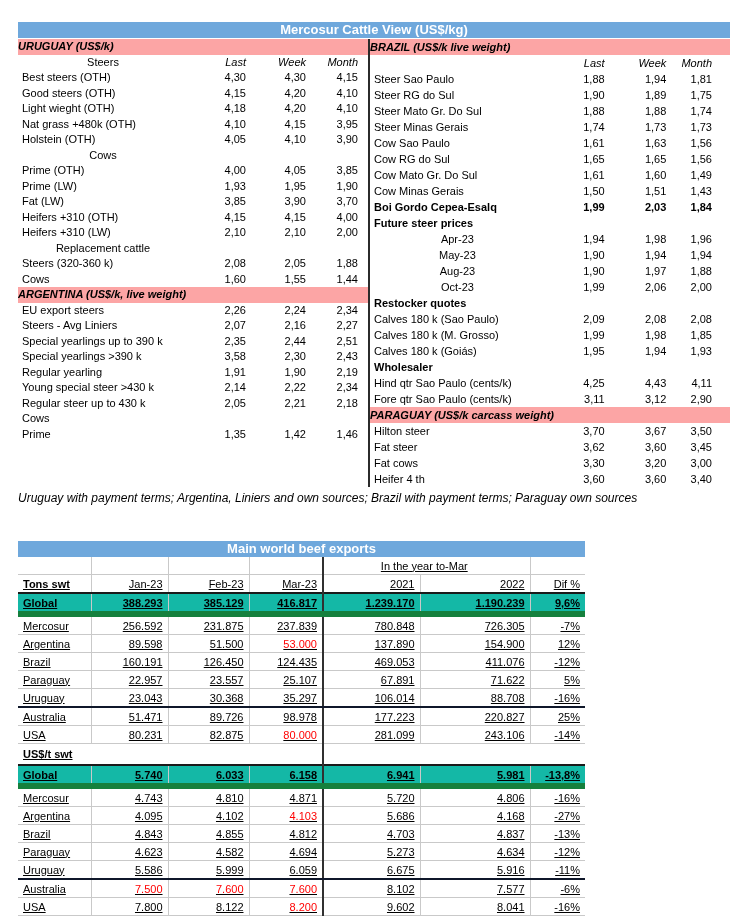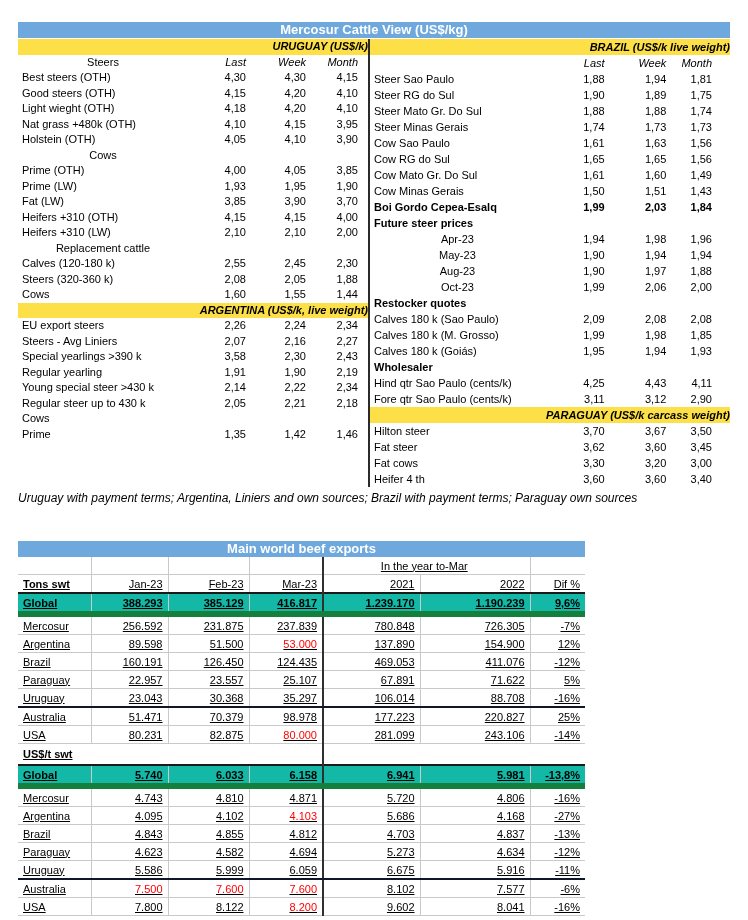--- a/index.html
+++ b/index.html
@@ -24,22 +24,22 @@
   .ctab td{
     height:15.5px;padding:0;font-size:11px;line-height:13px;
     white-space:nowrap;overflow:hidden;vertical-align:middle;
   }
   .ctab.rt td{height:16px;}
   .ctab td.lab{text-align:left;padding-left:4px;}
   .ctab td.num{text-align:right;padding-right:5px;}
   .ctab td.m{padding-right:10px;}
   .ctab.rt td.m{padding-right:18px;}
   .band{
-    background:#fde047;font-weight:bold;font-style:italic;
-    text-align:right;padding-left:0 !important;
+    background:#fca5a5;font-weight:bold;font-style:italic;
+    text-align:left;padding-left:0 !important;
   }
   .ital{font-style:italic;}
   .bold{font-weight:bold;}
   .cen{text-align:center !important;padding-left:0 !important;}
   .footnote{font-style:italic;font-size:12px;margin-top:4px;color:#000;}
   
   .exports{width:567px;margin-top:36px;}
   .xtab{width:100%;margin-top:0;text-decoration:underline;}
   .xtab td{
     height:17px;padding:0 5px;font-size:11px;line-height:14px;white-space:nowrap;
@@ -151,26 +151,20 @@
                 <td class="num">2,10</td>
                 <td class="num m">2,00</td>
               </tr>
               <tr>
                 <td class="lab cen">Replacement cattle</td>
                 <td class="num"></td>
                 <td class="num"></td>
                 <td class="num m"></td>
               </tr>
               <tr>
-                <td class="lab">Calves (120-180 k)</td>
-                <td class="num">2,55</td>
-                <td class="num">2,45</td>
-                <td class="num m">2,30</td>
-              </tr>
-              <tr>
                 <td class="lab">Steers (320-360 k)</td>
                 <td class="num">2,08</td>
                 <td class="num">2,05</td>
                 <td class="num m">1,88</td>
               </tr>
               <tr>
                 <td class="lab">Cows</td>
                 <td class="num">1,60</td>
                 <td class="num">1,55</td>
                 <td class="num m">1,44</td>
@@ -182,20 +176,26 @@
                 <td class="lab">EU export steers</td>
                 <td class="num">2,26</td>
                 <td class="num">2,24</td>
                 <td class="num m">2,34</td>
               </tr>
               <tr>
                 <td class="lab">Steers - Avg Liniers</td>
                 <td class="num">2,07</td>
                 <td class="num">2,16</td>
                 <td class="num m">2,27</td>
+              </tr>
+              <tr>
+                <td class="lab">Special yearlings up to 390 k</td>
+                <td class="num">2,35</td>
+                <td class="num">2,44</td>
+                <td class="num m">2,51</td>
               </tr>
               <tr>
                 <td class="lab">Special yearlings &gt;390 k</td>
                 <td class="num">3,58</td>
                 <td class="num">2,30</td>
                 <td class="num m">2,43</td>
               </tr>
               <tr>
                 <td class="lab">Regular yearling</td>
                 <td class="num">1,91</td>
@@ -494,21 +494,21 @@
             <td class="num">23.043</td>
             <td class="num">30.368</td>
             <td class="num thickR">35.297</td>
             <td class="num">106.014</td>
             <td class="num">88.708</td>
             <td class="num">-16%</td>
           </tr>
           <tr>
             <td>Australia</td>
             <td class="num">51.471</td>
-            <td class="num">70.379</td>
+            <td class="num">89.726</td>
             <td class="num thickR">98.978</td>
             <td class="num">177.223</td>
             <td class="num">220.827</td>
             <td class="num">25%</td>
           </tr>
           <tr>
             <td>USA</td>
             <td class="num">80.231</td>
             <td class="num">82.875</td>
             <td class="num thickR red">80.000</td>

